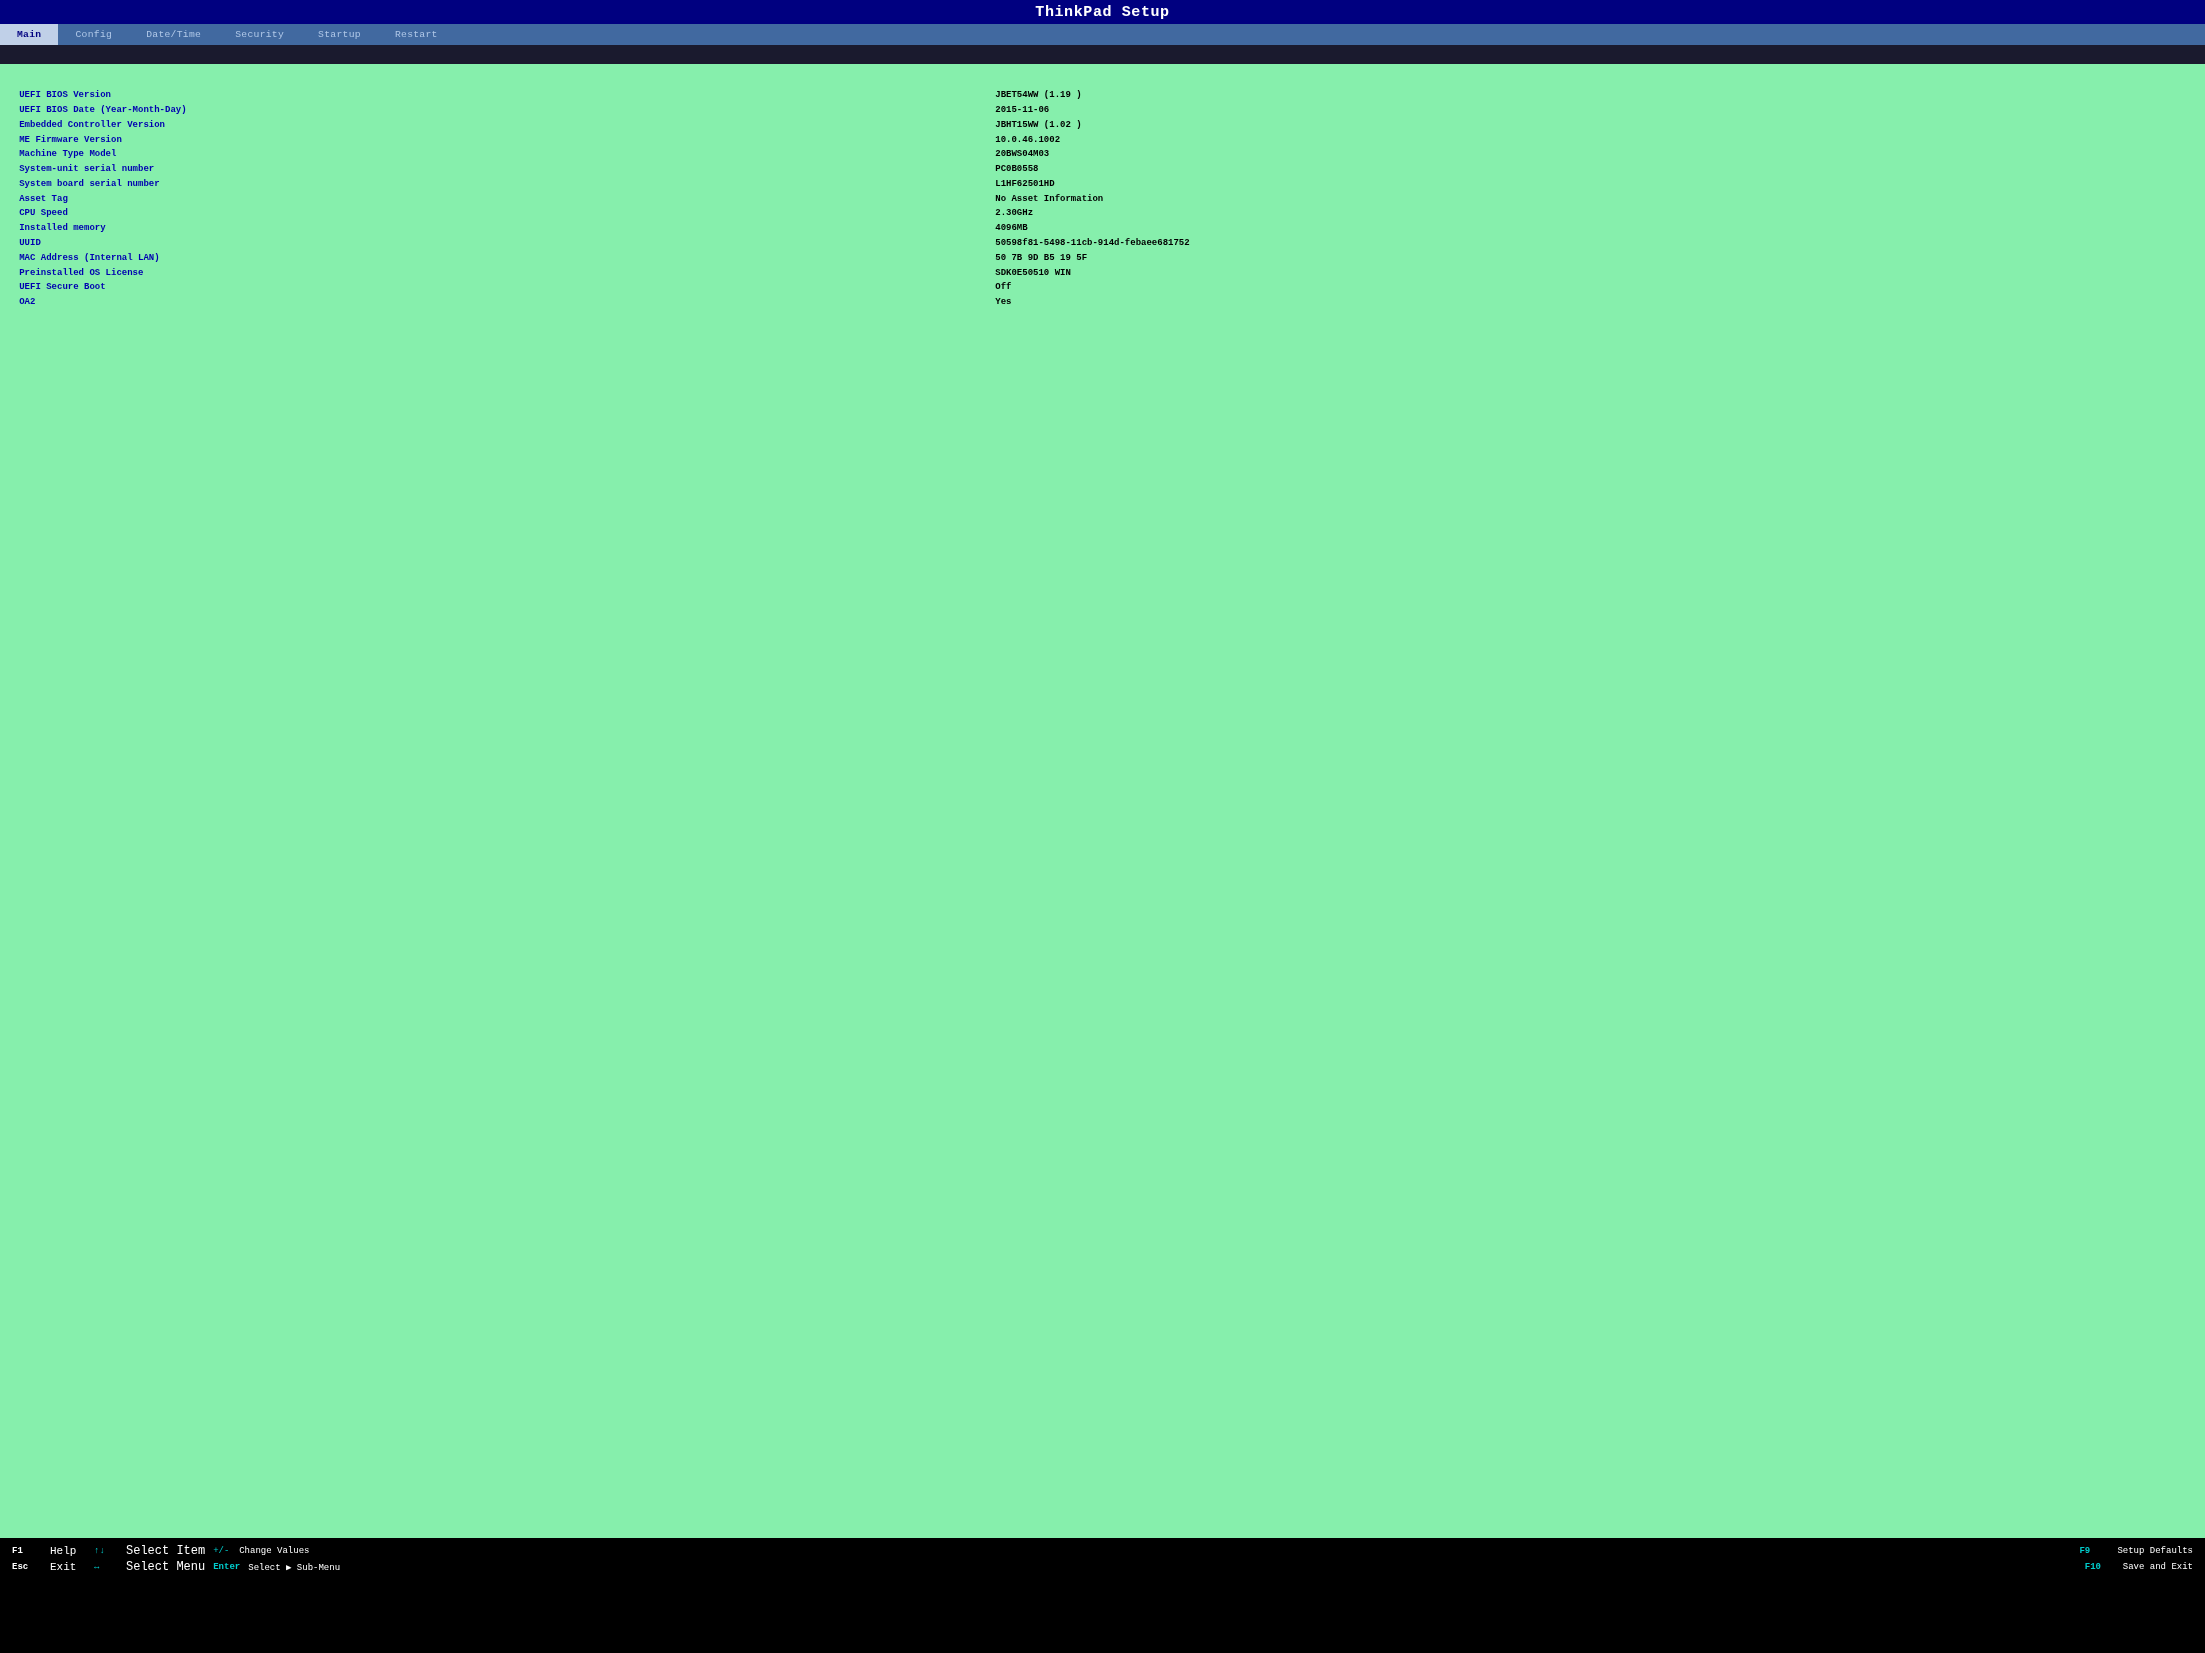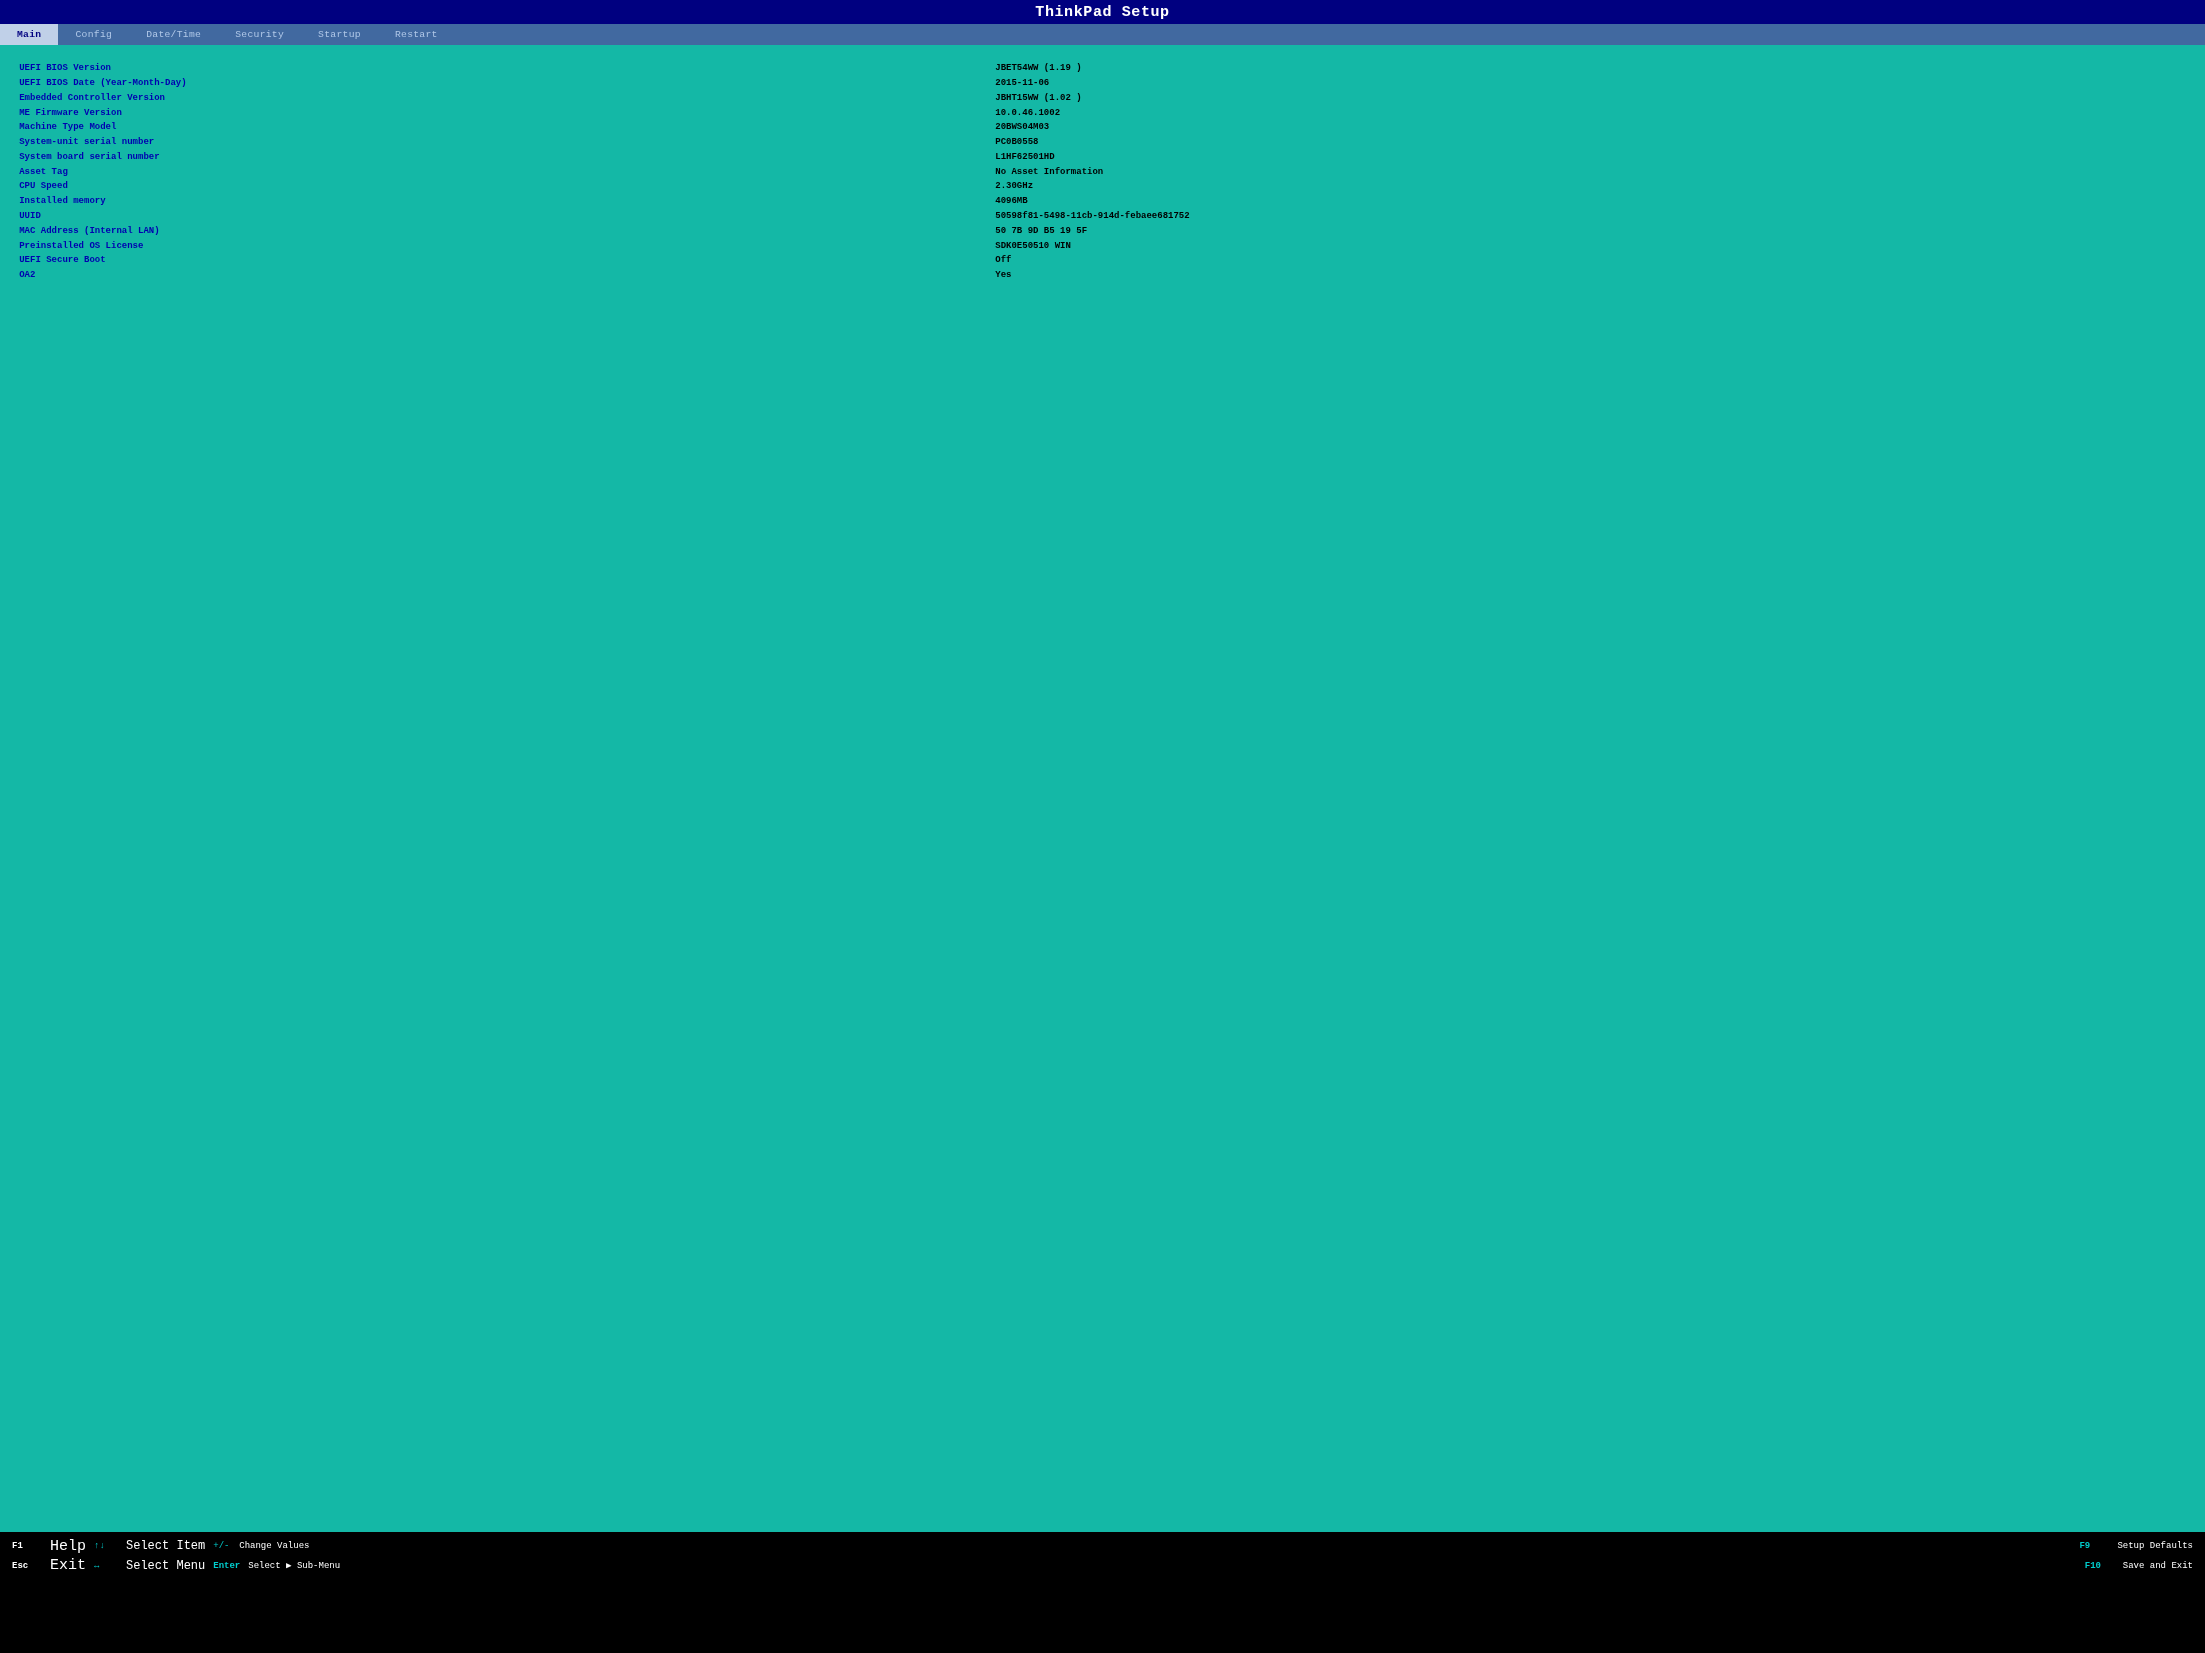--- a/index.html
+++ b/index.html
@@ -55,25 +55,26 @@
     }
 
     .nav-tab.active {
       background-color: #c0d0e8;
       color: #000080;
       font-weight: bold;
     }
 
     
     .main-content {
-      background-color: #14b8a6;
+      background-color: #86efac;
       flex: 1;
-      padding: 16px 18px 12px 18px;
+      padding: 24px 18px 12px 18px;
       display: flex;
       flex-direction: column;
+      margin-top: 19px;
     }
 
     .info-table {
       width: 100%;
       border-collapse: collapse;
     }
 
     .info-table tr td {
       padding: 2.4px 1.2px;
       font-family: 'Courier New', Courier, monospace;
@@ -113,21 +114,21 @@
       color: #ffffff;
       font-family: 'Courier New', Courier, monospace;
       font-size: 9px;
       font-weight: bold;
       min-width: 30px;
     }
 
     .status-label {
       color: #ffffff;
       font-family: 'Courier New', Courier, monospace;
-      font-size: 15px;
+      font-size: 11px;
       min-width: 36px;
     }
 
     .status-arrow {
       color: #00cccc;
       font-family: 'Courier New', Courier, monospace;
       font-size: 9px;
       min-width: 24px;
     }
 

